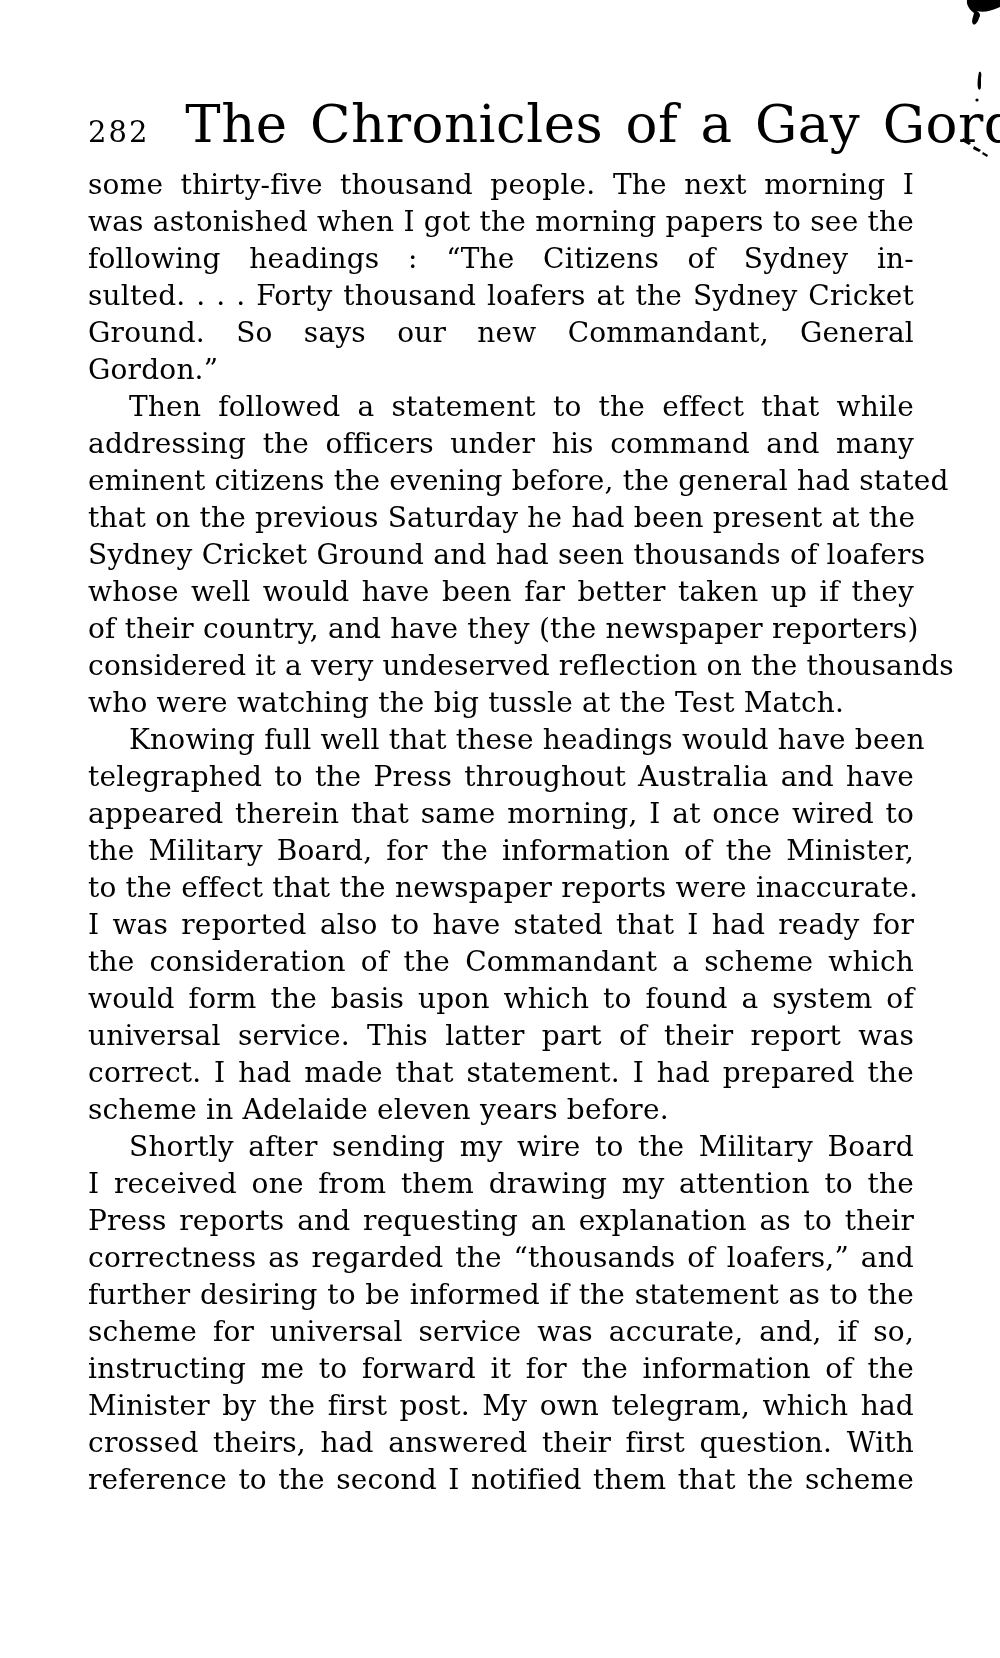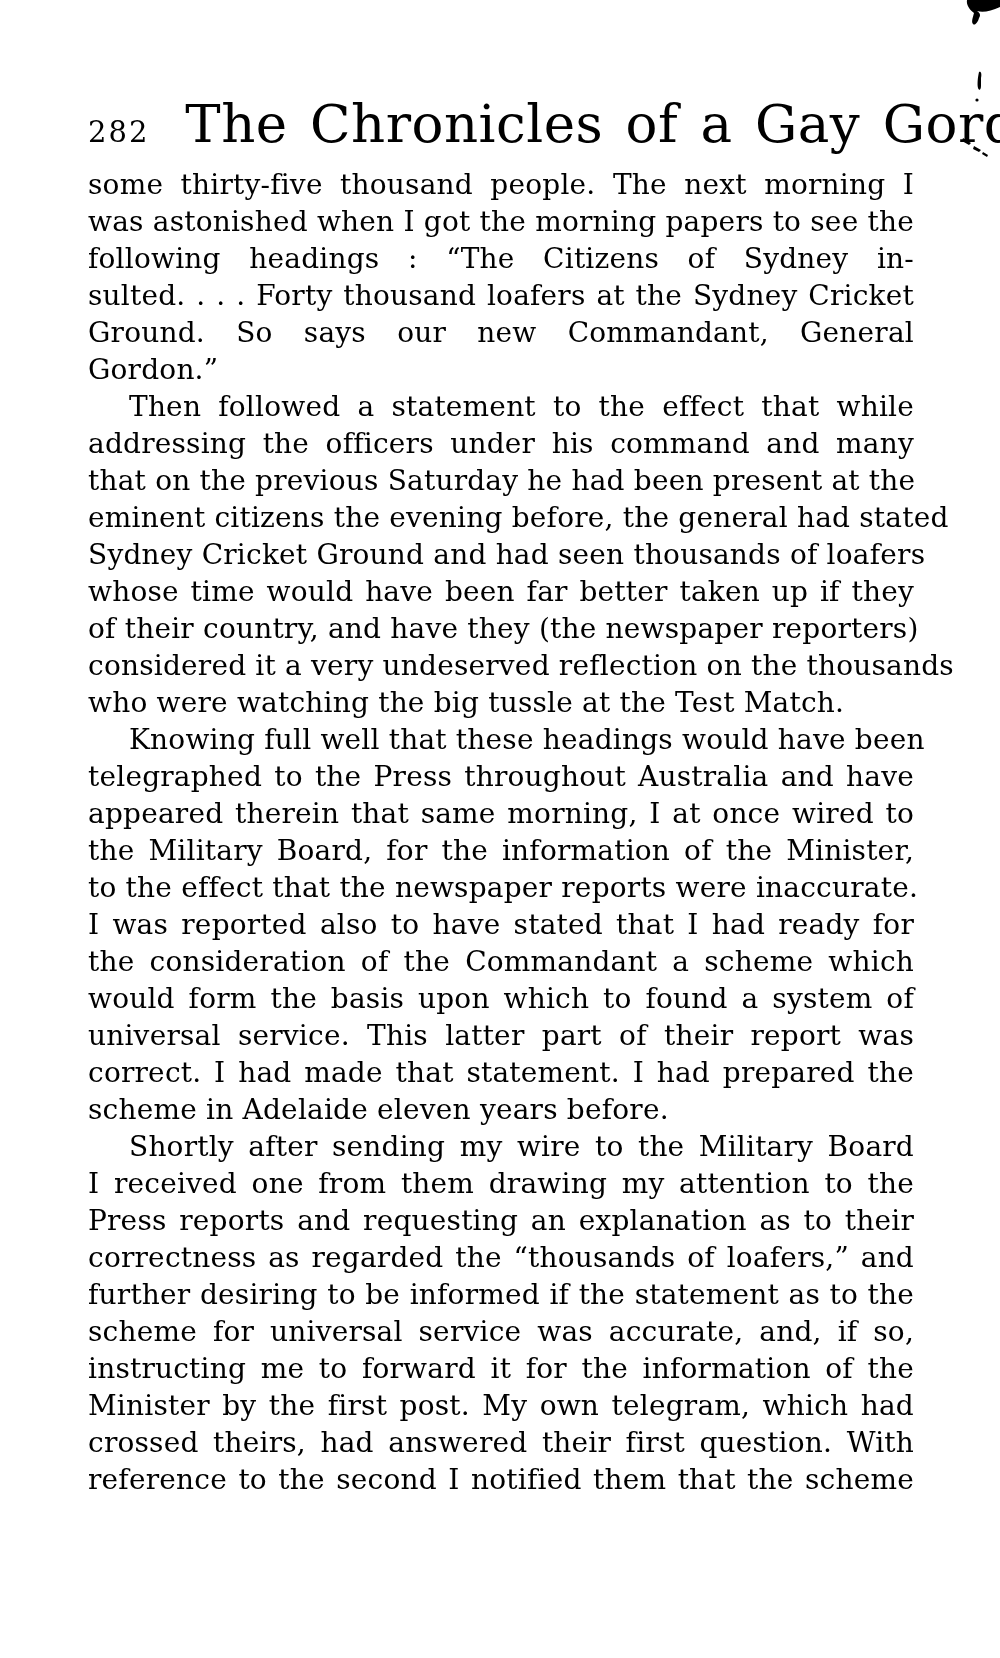--- a/index.html
+++ b/index.html
@@ -78,24 +78,24 @@
 
   <div class="text-block" id="text-block">
       <div class="line">some thirty-five thousand people.  The next morning I</div>
       <div class="line">was astonished when I got the morning papers to see the</div>
       <div class="line">following headings :  “The Citizens of Sydney in-</div>
       <div class="line">sulted. . . .   Forty thousand loafers at the Sydney Cricket</div>
       <div class="line">Ground.   So says our new Commandant, General</div>
       <div class="line lastleft">Gordon.”</div>
       <div class="line indent">Then followed a statement to the effect that while</div>
       <div class="line">addressing the officers under his command and many</div>
+      <div class="line">eminent citizens the evening before, the general had stated</div>
       <div class="line">that on the previous Saturday he had been present at the</div>
-      <div class="line">eminent citizens the evening before, the general had stated</div>
       <div class="line">Sydney Cricket Ground and had seen thousands of loafers</div>
-      <div class="line">whose time would have been far better taken up if they</div>
+      <div class="line">whose well would have been far better taken up if they</div>
       <div class="line">of their country, and have they (the newspaper reporters)</div>
       <div class="line">considered it a very undeserved reflection on the thousands</div>
       <div class="line lastleft">who were watching the big tussle at the Test Match.</div>
       <div class="line indent">Knowing full well that these headings would have been</div>
       <div class="line">telegraphed to the Press throughout Australia and have</div>
       <div class="line">appeared therein that same morning, I at once wired to</div>
       <div class="line">the Military Board, for the information of the Minister,</div>
       <div class="line">to the effect that the newspaper reports were inaccurate.</div>
       <div class="line">I was reported also to have stated that I had ready for</div>
       <div class="line">the consideration of the Commandant a scheme which</div>

